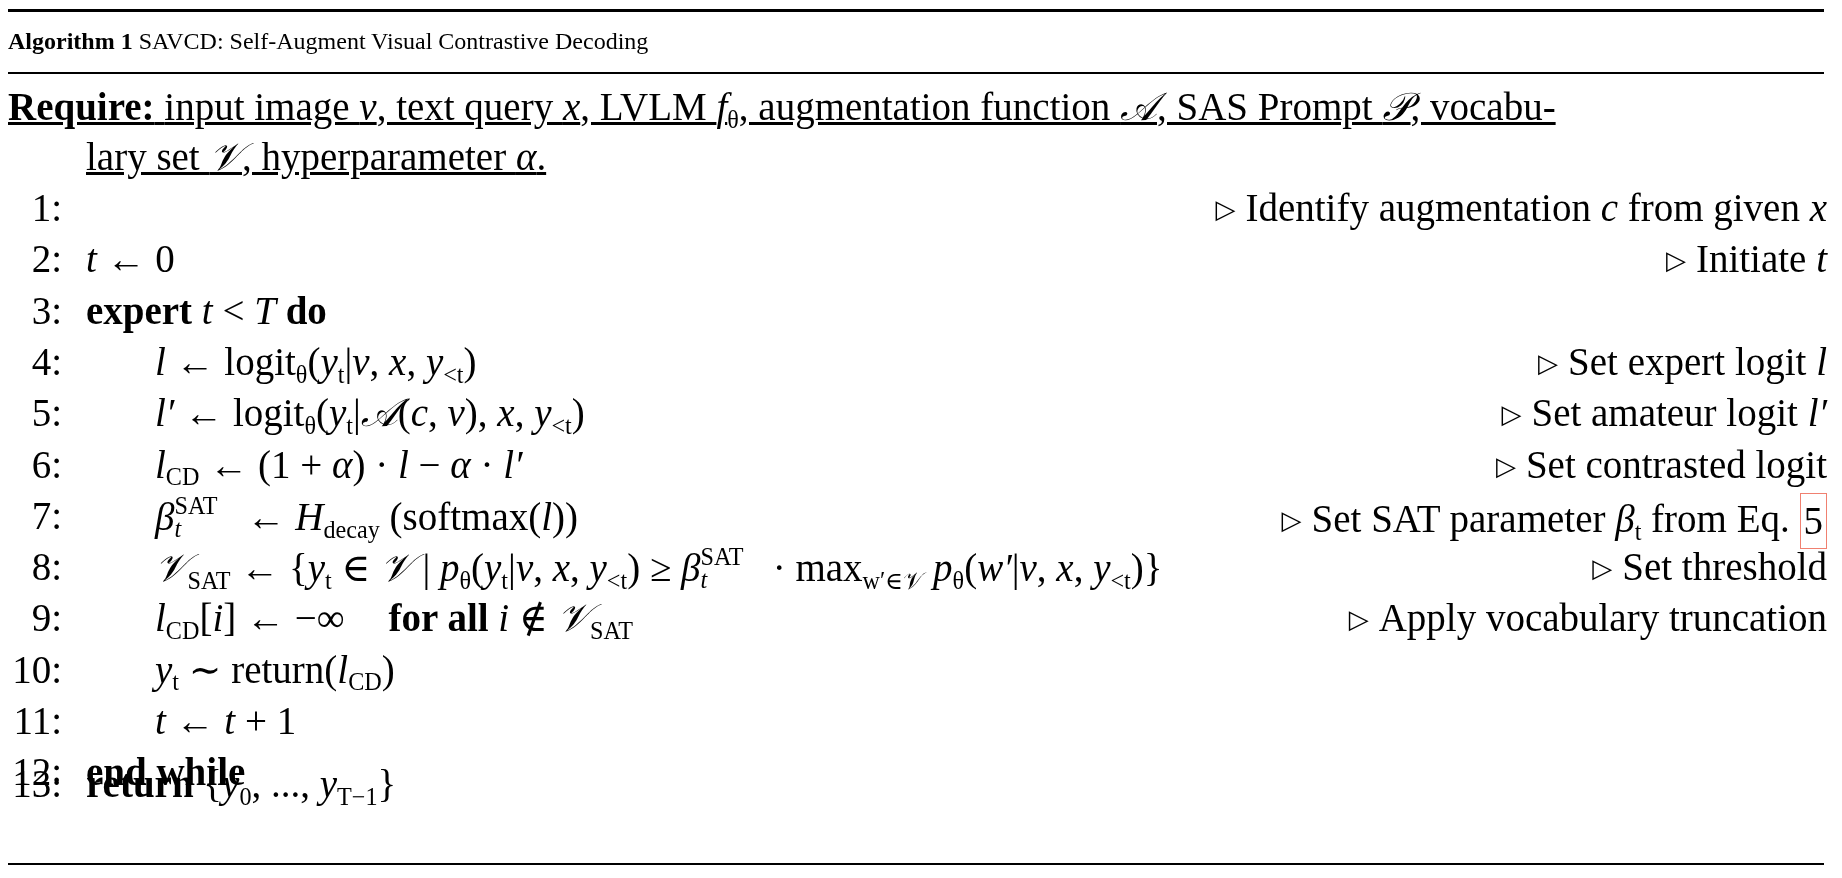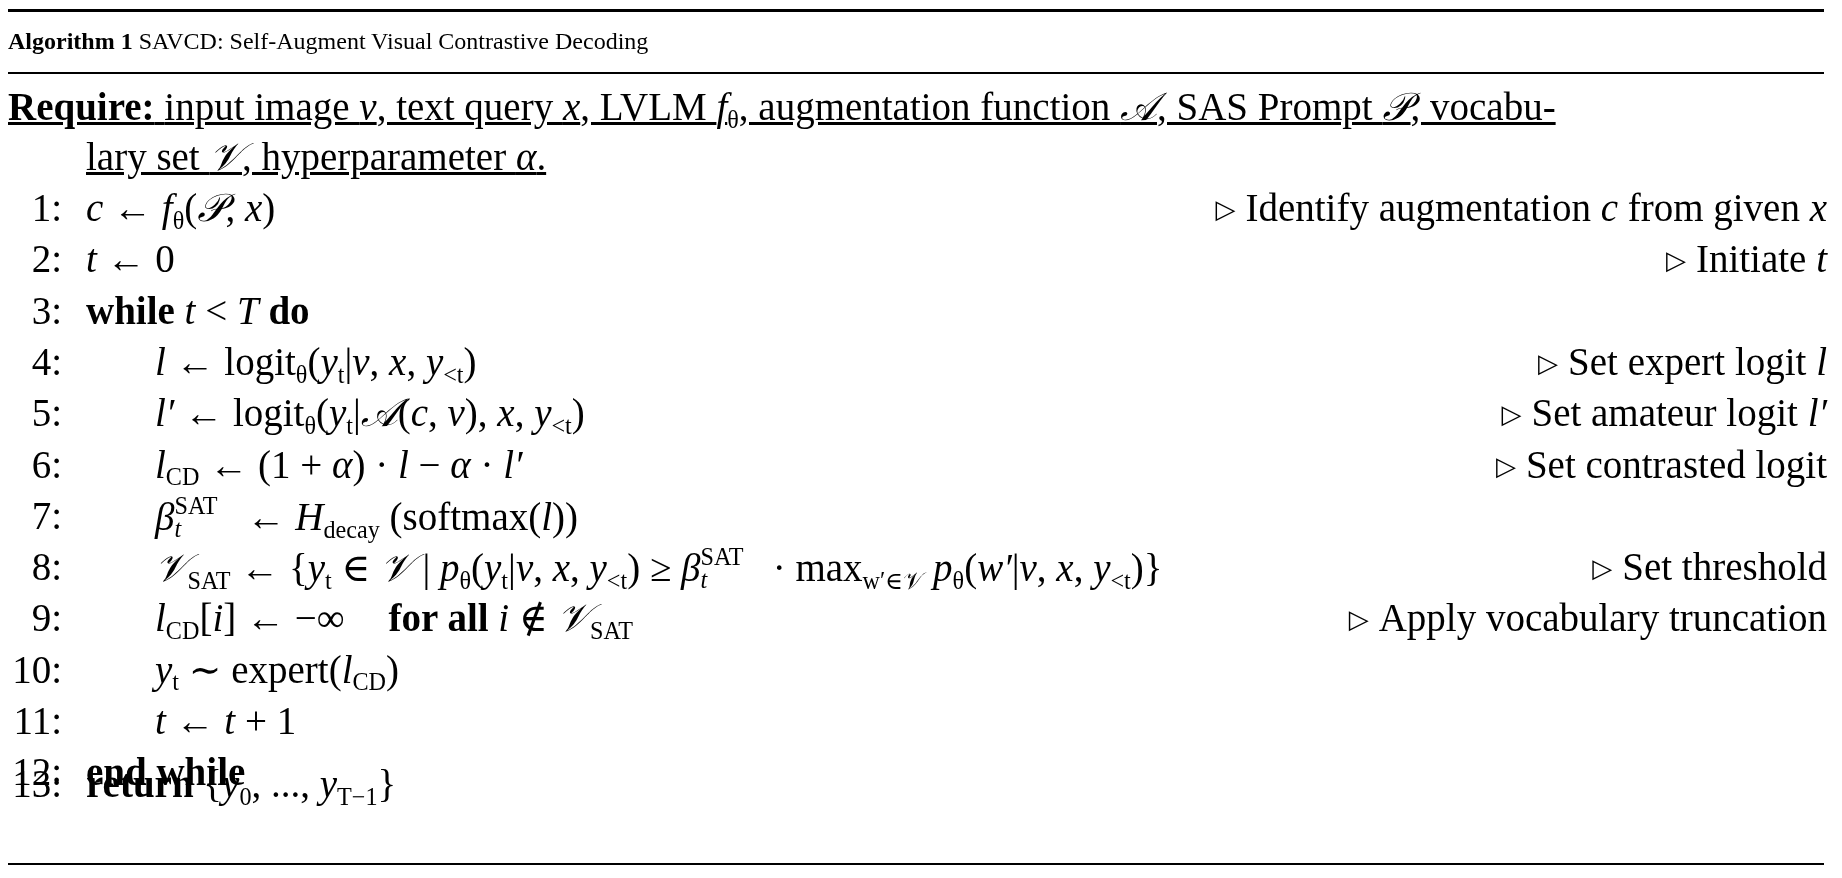--- a/index.html
+++ b/index.html
@@ -41,64 +41,64 @@
 
   <div class="require">
     <span class="kw">Require:</span>
     <span id="req-main"><span class="r"> input image </span><span class="m">v</span><span class="r">, text query </span><span class="m">x</span><span class="r">, LVLM </span><span class="m">f</span><sub>θ</sub><span class="r">, augmentation function </span><span class="cal">𝒜</span><span class="r">, SAS Prompt </span><span class="cal">𝒫</span><span class="r">, vocabu-</span></span>
     <span class="cont" id="req-cont"><span class="r">lary set </span><span class="cal">𝒱</span><span class="r">, hyperparameter </span><span class="m">α</span><span class="r">.</span></span>
   </div>
 
   <div id="lines">
       <div class="line" style="top: 183px;">
         <span class="num">1:</span>
-        <span class="code"><span class="m">c</span><span class="r"> ← </span><span class="m">f</span><sub>θ</sub><span class="r">(</span><span class="cal">𝒫</span><span class="r">, </span><span class="m">x</span><span class="r">)</span></span>
         <span class="cmt"><span class="tri">▷</span><span class="r">Identify augmentation </span><span class="m">c</span><span class="r"> from given </span><span class="m">x</span></span>
       </div>
       <div class="line" style="top: 234.3px;">
         <span class="num">2:</span>
         <span class="code"><span class="m">t</span><span class="r"> ← 0</span></span>
         <span class="cmt"><span class="tri">▷</span><span class="r">Initiate </span><span class="m">t</span></span>
       </div>
       <div class="line" style="top: 285.6px;">
         <span class="num">3:</span>
-        <span class="code"><span class="kw">while </span><span class="m">t</span><span class="r"> &lt; </span><span class="m">T</span><span class="kw"> do</span></span>
+        <span class="code"><span class="kw">expert </span><span class="m">t</span><span class="r"> &lt; </span><span class="m">T</span><span class="kw"> do</span></span>
       </div>
       <div class="line" style="top: 336.9px;">
         <span class="num">4:</span>
         <span class="code ind"><span class="m">l</span><span class="r"> ← logit</span><sub>θ</sub><span class="r">(</span><span class="m">y</span><sub>t</sub><span class="r">|</span><span class="m">v</span><span class="r">, </span><span class="m">x</span><span class="r">, </span><span class="m">y</span><sub>&lt;t</sub><span class="r">)</span></span>
         <span class="cmt"><span class="tri">▷</span><span class="r">Set expert logit </span><span class="m">l</span></span>
       </div>
       <div class="line" style="top: 388.2px;">
         <span class="num">5:</span>
         <span class="code ind"><span class="m">l′</span><span class="r"> ← logit</span><sub>θ</sub><span class="r">(</span><span class="m">y</span><sub>t</sub><span class="r">|</span><span class="cal">𝒜</span><span class="r">(</span><span class="m">c</span><span class="r">, </span><span class="m">v</span><span class="r">), </span><span class="m">x</span><span class="r">, </span><span class="m">y</span><sub>&lt;t</sub><span class="r">)</span></span>
         <span class="cmt"><span class="tri">▷</span><span class="r">Set amateur logit </span><span class="m">l′</span></span>
       </div>
       <div class="line" style="top: 439.5px;">
         <span class="num">6:</span>
         <span class="code ind"><span class="m">l</span><sub>CD</sub><span class="r"> ← (1 + </span><span class="m">α</span><span class="r">) · </span><span class="m">l</span><span class="r"> − </span><span class="m">α</span><span class="r"> · </span><span class="m">l′</span></span>
         <span class="cmt"><span class="tri">▷</span><span class="r">Set contrasted logit</span></span>
       </div>
       <div class="line" style="top: 490.8px;">
         <span class="num">7:</span>
         <span class="code ind"><span class="m">β</span><span style="display: inline-block; position: relative; width: 1.6em; height: 1em;"><span style="position: absolute; left: 0px; top: -0.42em; font-size: 62%; font-style: normal;">SAT</span><span style="position: absolute; left: 0px; top: 0.55em; font-size: 62%; font-style: italic;">t</span></span><span class="r"> ← </span><span class="m">H</span><sub>decay</sub><span class="r"> (softmax(</span><span class="m">l</span><span class="r">))</span></span>
+        <span class="cmt"><span class="tri">▷</span><span class="r">Set SAT parameter </span><span class="m">β</span><sub>t</sub><span class="r"> from Eq. </span><span class="eqref">5</span></span>
       </div>
       <div class="line" style="top: 542.1px;">
         <span class="num">8:</span>
         <span class="code ind"><span class="cal">𝒱</span><sub>SAT</sub><span class="r"> ← {</span><span class="m">y</span><sub>t</sub><span class="r"> ∈ </span><span class="cal">𝒱</span><span class="r"> | </span><span class="m">p</span><sub>θ</sub><span class="r">(</span><span class="m">y</span><sub>t</sub><span class="r">|</span><span class="m">v</span><span class="r">, </span><span class="m">x</span><span class="r">, </span><span class="m">y</span><sub>&lt;t</sub><span class="r">) ≥ </span><span class="m">β</span><span style="display: inline-block; position: relative; width: 1.6em; height: 1em;"><span style="position: absolute; left: 0px; top: -0.42em; font-size: 62%; font-style: normal;">SAT</span><span style="position: absolute; left: 0px; top: 0.55em; font-size: 62%; font-style: italic;">t</span></span><span class="r"> · max</span><sub>w′∈𝒱</sub><span class="r"> </span><span class="m">p</span><sub>θ</sub><span class="r">(</span><span class="m">w′</span><span class="r">|</span><span class="m">v</span><span class="r">, </span><span class="m">x</span><span class="r">, </span><span class="m">y</span><sub>&lt;t</sub><span class="r">)}</span></span>
         <span class="cmt"><span class="tri">▷</span><span class="r">Set threshold</span></span>
       </div>
       <div class="line" style="top: 593.4px;">
         <span class="num">9:</span>
         <span class="code ind"><span class="m">l</span><sub>CD</sub><span class="r">[</span><span class="m">i</span><span class="r">] ← −∞</span><span class="gap"></span><span class="kw">for all </span><span class="m">i</span><span class="r"> ∉ </span><span class="cal">𝒱</span><sub>SAT</sub></span>
         <span class="cmt"><span class="tri">▷</span><span class="r">Apply vocabulary truncation</span></span>
       </div>
       <div class="line" style="top: 644.7px;">
         <span class="num">10:</span>
-        <span class="code ind"><span class="m">y</span><sub>t</sub><span class="r"> ∼ expert(</span><span class="m">l</span><sub>CD</sub><span class="r">)</span></span>
+        <span class="code ind"><span class="m">y</span><sub>t</sub><span class="r"> ∼ return(</span><span class="m">l</span><sub>CD</sub><span class="r">)</span></span>
       </div>
       <div class="line" style="top: 696px;">
         <span class="num">11:</span>
         <span class="code ind"><span class="m">t</span><span class="r"> ← </span><span class="m">t</span><span class="r"> + 1</span></span>
       </div>
       <div class="line" style="top: 747.3px; padding-left: 35px;">
         <span class="num">12:</span>
         <span class="code"><span class="kw">end while</span></span>
       </div>
       <div class="line" style="top: 759px;">

